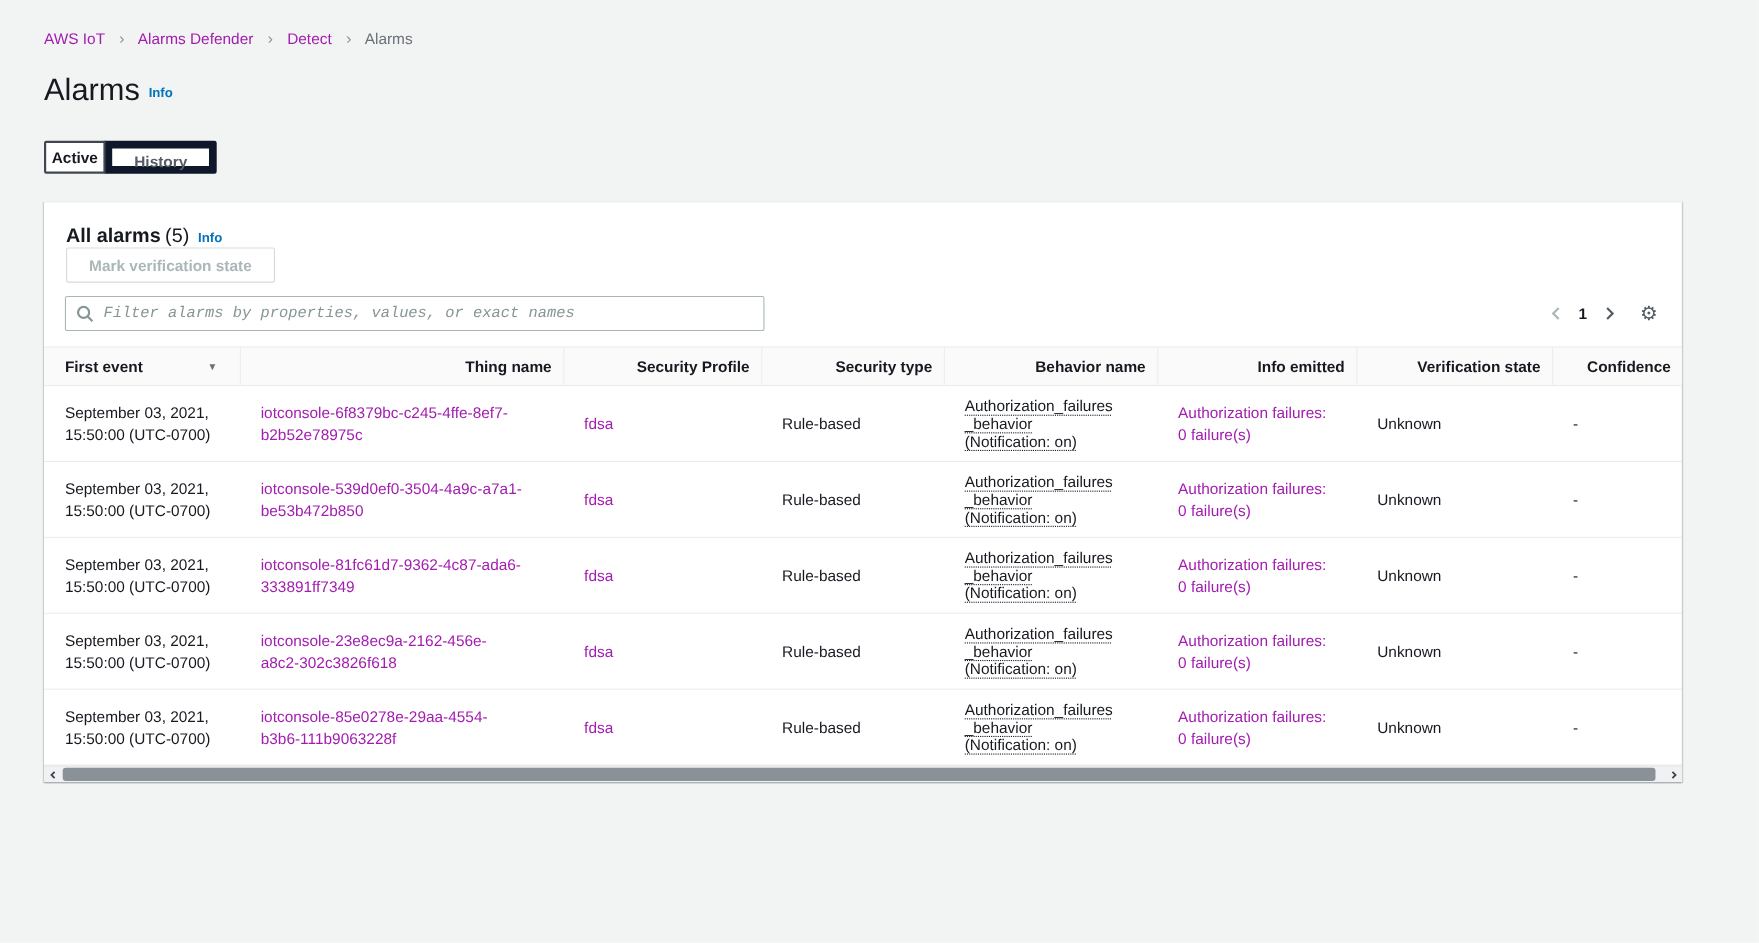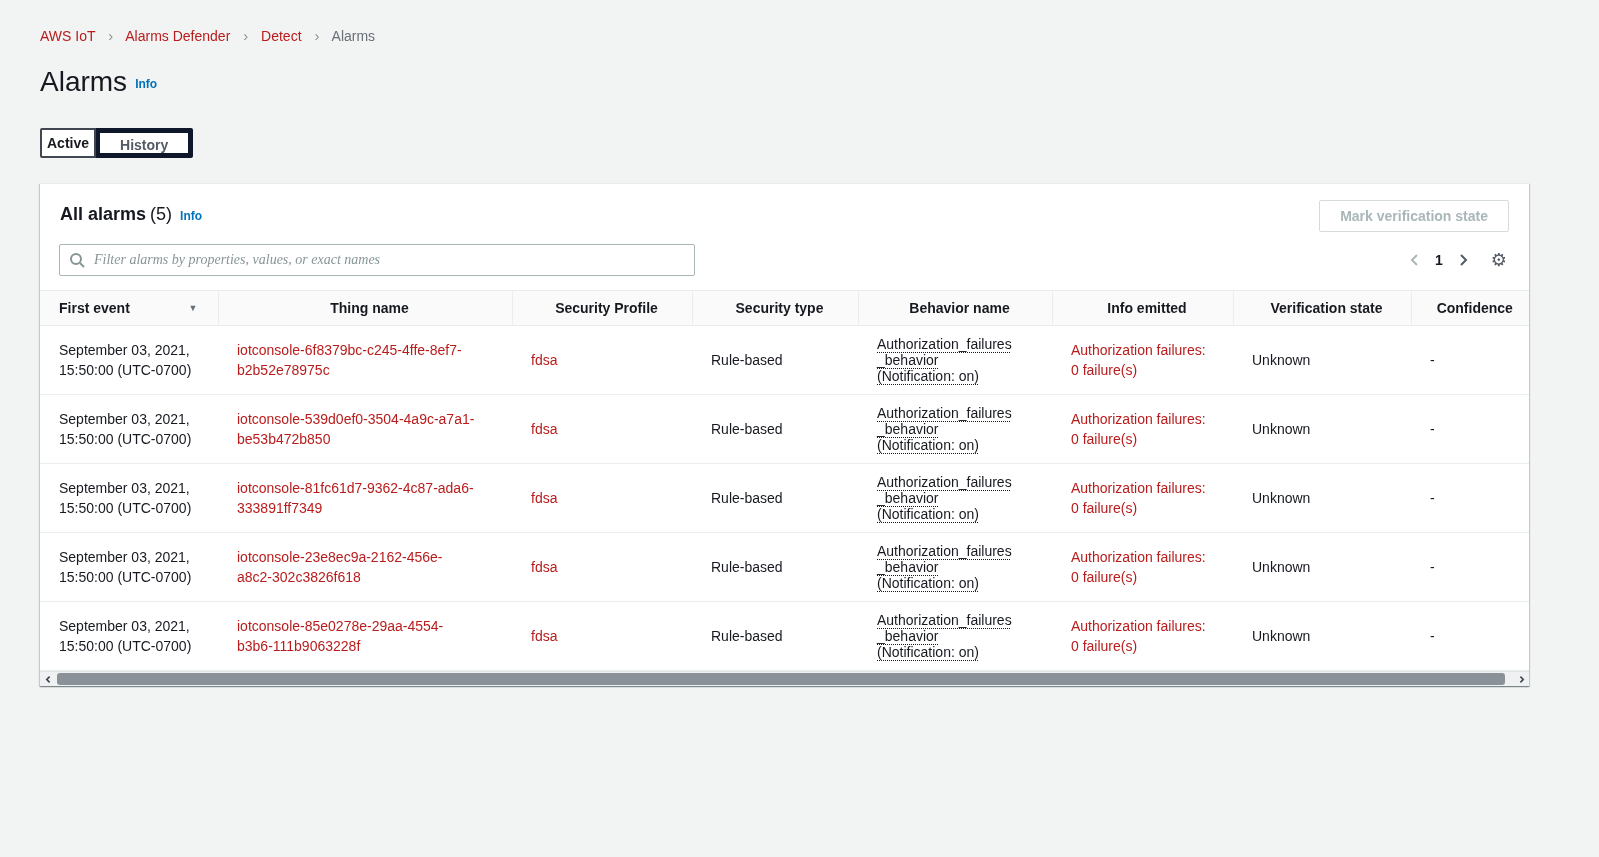--- a/index.html
+++ b/index.html
@@ -4,79 +4,79 @@
 <style>
   * { box-sizing: border-box; }
   html, body { height: 100%; }
   body {
     margin: 0;
     background: #f2f3f3;
     font-family: "Liberation Sans", sans-serif;
     font-size: 14px;
     color: #16191f;
   }
-  a { color: #b91c1c; text-decoration: none; cursor: pointer; }
+  a { color: #a21caf; text-decoration: none; cursor: pointer; }
 
   
   .breadcrumb { padding: 27px 0 0 40px; }
   .breadcrumb .sep { color: #879596; margin: 0 9px; font-size: 15px; }
   .crumb-current { color: #687078; }
 
   
   .page-title { margin: 22px 0 0 40px; font-size: 28px; font-weight: 500; line-height: 32px; }
   .info-link { font-size: 12px; font-weight: 700; color: #0073bb; margin-left: 8px; }
   .page-title .info-link { vertical-align: 3px; }
 
   
   .tabs { margin: 28px 0 0 40px; display: inline-flex; }
   .tab {
     background: #fff; color: #545b64; font-weight: 700; font-size: 14px;
     font-family: inherit; height: 30px; padding: 4px 20px; cursor: pointer;
-    border: 5px solid #0f172a;
+    border: 7px solid #0f172a;
   }
   .tab.active { border: 2px solid #414750; color: #16191f; padding: 3px 5px; position: relative; z-index: 1; }
   .tab.right { margin-left: -1px; border-radius: 0 2px 2px 0; }
   .tab.active { border-radius: 2px 0 0 2px; }
 
   
   .card {
     margin: 25px 70px 40px 40px; background: #fff;
     box-shadow: 0 1px 1px 0 rgba(0,28,36,.3), 1px 1px 1px 0 rgba(0,28,36,.15), -1px 1px 1px 0 rgba(0,28,36,.15);
     border-top: 1px solid #eaeded;
   }
-  .card-header { display: flex; justify-content: space-between; align-items: flex-start; padding: 16px 20px 4px 20px; }
+  .card-header { display: flex; justify-content: space-between; align-items: flex-start; padding: 16px 20px 4px 20px; flex-direction: column; }
   .panel-heading { font-size: 18px; font-weight: 700; margin: 4px 0 0 0; }
   .panel-count { font-weight: 400; color: #16191f; margin-left: 4px; }
   .actions { display: flex; }
   .btn {
     background: #fff; border: 1px solid #d5dbdb; border-radius: 2px;
     color: #aab7b8; font-weight: 700; font-size: 14px; font-family: inherit;
     padding: 6px 20px; height: 32px; cursor: not-allowed;
   }
 
   
   .toolbar { display: flex; justify-content: space-between; align-items: center; padding: 8px 20px 14px 19px; }
   .search { position: relative; width: 636px; }
   .search input {
     width: 100%; height: 32px; border: 1px solid #aab7b8; border-radius: 2px;
-    padding: 0 8px 0 34px; font-size: 14px; font-family: Liberation Serif, serif; color: #16191f; background: #fff;
+    padding: 0 8px 0 34px; font-size: 14px; font-family: Liberation Mono, monospace; color: #16191f; background: #fff;
   }
   .search input::placeholder { color: #879596; font-style: italic; }
   .search .search-ic { position: absolute; left: 10px; top: 8px; pointer-events: none; }
   .pager { display: flex; align-items: center; }
   .pg-btn { background: none; border: none; padding: 4px; display: flex; cursor: pointer; }
   .pg-prev { color: #aab7b8; }
   .pg-next { color: #545b64; }
   .pg-num { font-weight: 700; color: #16191f; padding: 0 8px; cursor: pointer; }
   .gear-btn { background: none; border: none; font-size: 18px; color: #545b64; margin-left: 14px; cursor: pointer; line-height: 1; padding: 2px; font-family: inherit; }
 
   
   table.alarms { width: 100%; border-collapse: collapse; table-layout: fixed; }
   thead th {
-    background: #fafafa; text-align: center; font-weight: 700; font-size: 14px;
+    background: #fafafa; text-align: right; font-weight: 700; font-size: 14px;
     padding: 7px 10px 7px 19px; border-top: 1px solid #eaeded; border-bottom: 1px solid #eaeded;
     line-height: 20px; cursor: pointer;
   }
   thead th + th { border-left: 1px solid #eaeded; }
   .th-inner { display: flex; align-items: center; justify-content: space-between; }
   .sort-caret { color: #687078; font-size: 9px; margin-left: 8px; margin-right: 10px; }
   tbody td { padding: 10px 10px 10px 19px; border-bottom: 1px solid #eaeded; vertical-align: middle; line-height: 20px; }
   .thing-link { display: inline-block; max-width: 238px; overflow-wrap: break-word; }
   .emitted-link { display: inline-block; max-width: 140px; }
   .behavior {

